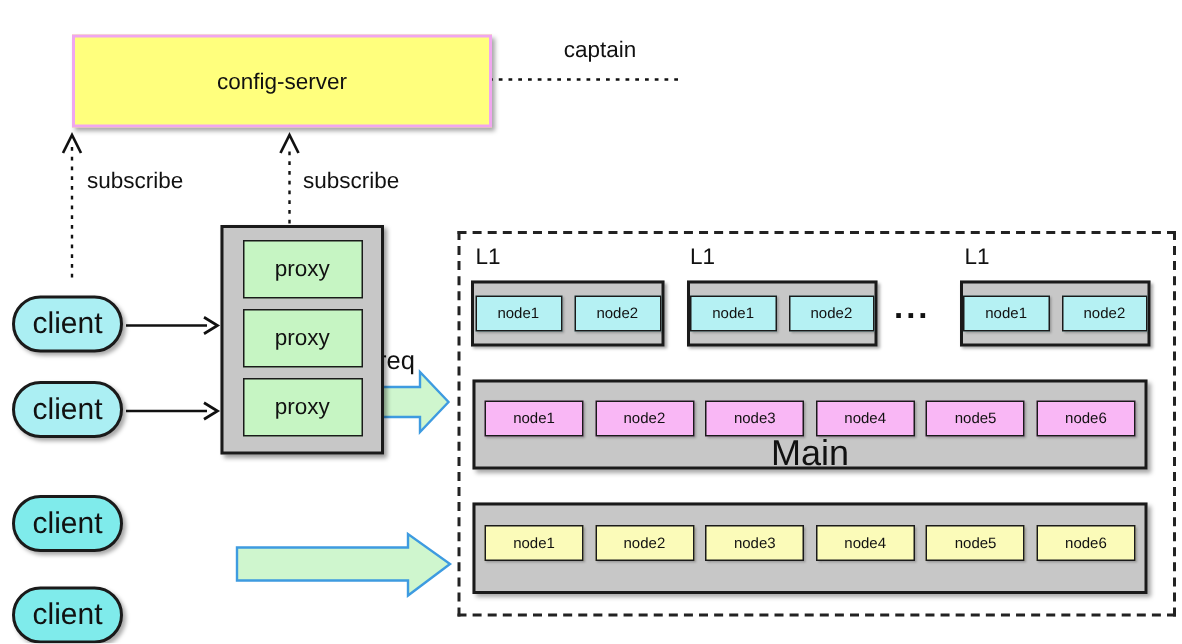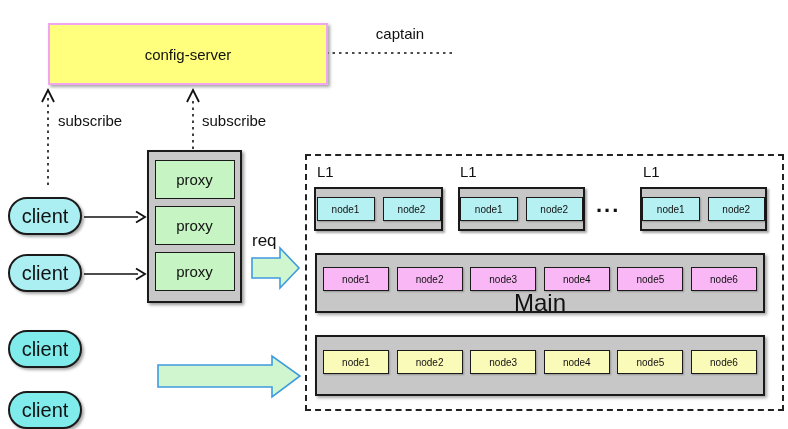--- a/index.html
+++ b/index.html
@@ -33,21 +33,21 @@
   }
   .client{
     width:74px;height:38px;border-radius:19px;
     border:2px solid #1a1a1a;
     box-shadow:2px 2px 3px rgba(0,0,0,.35);
     display:flex;align-items:center;justify-content:center;font-size:20px;
   }
   .client.c-top{background:var(--client-top-fill,#ABEFF3);}
   .client.c-bot{background:var(--client-bottom-fill,#7FEBEB);}
   .proxy-group{
-    left:147px;top:150px;width:95px;height:153px;
+    left:147px;top:150px;width:109px;height:153px;
     background:var(--container-gray,#C7C7C7);
     border:2px solid #1a1a1a;
     box-shadow:2px 2px 3px rgba(0,0,0,.4);
     display:flex;flex-direction:column;justify-content:flex-start;
     padding:8px 0 0 0;gap:7px;align-items:center;
   }
   .proxy{
     width:78px;height:37px;background:var(--proxy-fill,#C6F5C3);
     border:1.5px solid #1a1a1a;
     display:flex;align-items:center;justify-content:center;font-size:15px;

